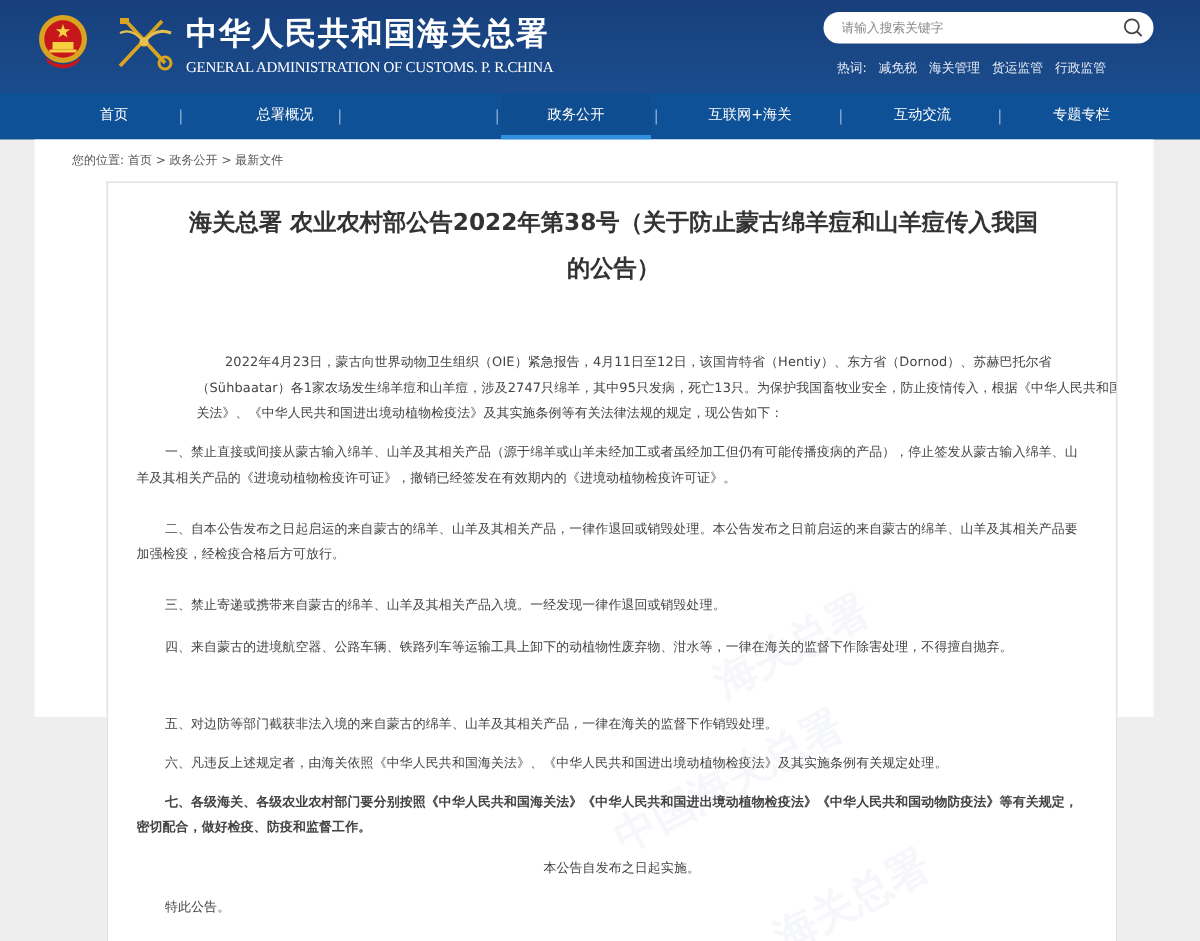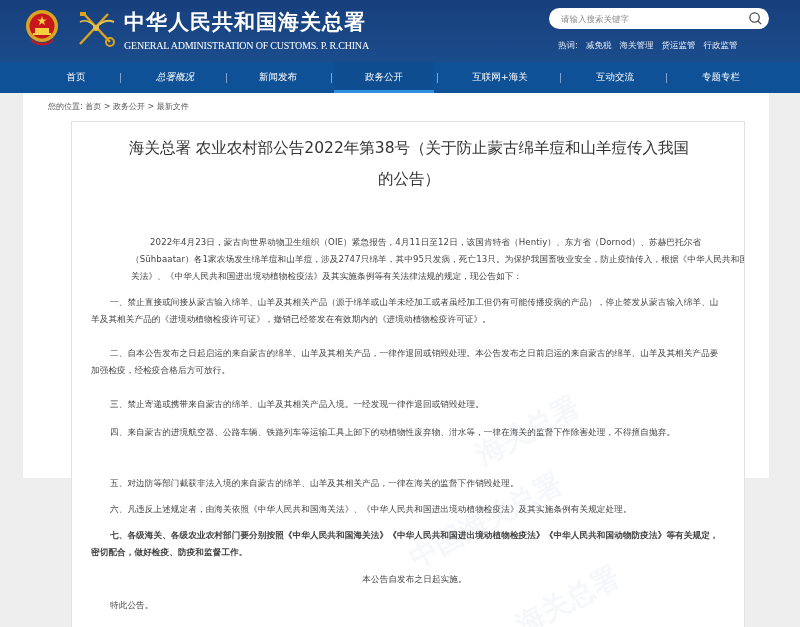--- a/index.html
+++ b/index.html
@@ -16,21 +16,21 @@
   .hotwords { position:absolute; left:558px; top:40px; font-size:8.5px; color:#e6ecf5; display:flex; gap:8px; white-space:nowrap; }
   .hotwords span { cursor:pointer; }
   .nav { position:absolute; left:0; top:62px; width:800px; height:31px; background:#0f5196; }
   .nav-item { position:absolute; top:0; height:31px; line-height:30px; color:#fff; font-size:9.5px; text-align:center; cursor:pointer; }
   .nav-item.active { border-bottom:3px solid #2f8fe0; background:#0e4d90; }
   .nav-sep { position:absolute; top:11px; width:1px; height:10px; background:#7fa3cc; }
   .main { position:absolute; left:23px; top:93px; width:746px; height:385px; background:#fff; }
   .crumb { position:absolute; left:25px; top:8px; font-size:8px; color:#555; white-space:nowrap; }
   .crumb a { color:#555; text-decoration:none; cursor:pointer; }
   .article { position:absolute; left:48px; top:28px; width:674px; height:520px; border:1px solid #e2e2e2; border-bottom:none; background:#fff; overflow:hidden; }
-  .title { position:absolute; left:20px; top:11px; width:634px; text-align:center; font-size:15.5px; font-weight:normal; color:#333; line-height:31px; font-family:"DejaVu Sans","Liberation Sans",sans-serif; }
+  .title { position:absolute; left:20px; top:11px; width:634px; text-align:center; font-size:15.5px; font-weight:bold; color:#333; line-height:31px; font-family:"DejaVu Sans","Liberation Sans",sans-serif; }
   .para { position:absolute; left:19px; width:628px; font-size:8.6px; color:#444; line-height:17px; text-indent:19px; font-family:"DejaVu Sans","Liberation Sans",sans-serif; letter-spacing:0.1px; }
   .watermark { position:absolute; color:rgba(200,210,225,0.18); font-family:"DejaVu Serif",serif; font-size:28px; font-weight:bold; transform:rotate(-28deg); pointer-events:none; white-space:nowrap; }
 </style>
 </head>
 <body>
 
 <div class="header">
   <svg class="emblem" viewBox="0 0 36 40">
     <circle cx="18" cy="18" r="16" fill="#d9a520"></circle>
     <circle cx="18" cy="18" r="12.5" fill="#c8161d"></circle>
@@ -64,23 +64,22 @@
     <span>减免税</span>
     <span>海关管理</span>
     <span>货运监管</span>
     <span>行政监管</span>
   </div>
 </div>
 
 <div class="nav">
   <div class="nav-item" style="left:40px;width:72px;">首页</div>
   <div class="nav-sep" style="left:120px;"></div>
-  <div class="nav-item" style="left:135px;width:80px;font-style:italic;">总署概况</div>
+  <div class="nav-item" style="left:150px;width:80px;">总署概况</div>
   <div class="nav-sep" style="left:226px;"></div>
-  <div class="nav-item" style="left:240px;width:76px;">新闻发布</div>
   <div class="nav-sep" style="left:331px;"></div>
   <div class="nav-item active" style="left:334px;width:100px;">政务公开</div>
   <div class="nav-sep" style="left:437px;"></div>
   <div class="nav-item" style="left:465px;width:70px;">互联网+海关</div>
   <div class="nav-sep" style="left:560px;"></div>
   <div class="nav-item" style="left:580px;width:70px;">互动交流</div>
   <div class="nav-sep" style="left:666px;"></div>
   <div class="nav-item" style="left:686px;width:70px;">专题专栏</div>
 </div>
 

